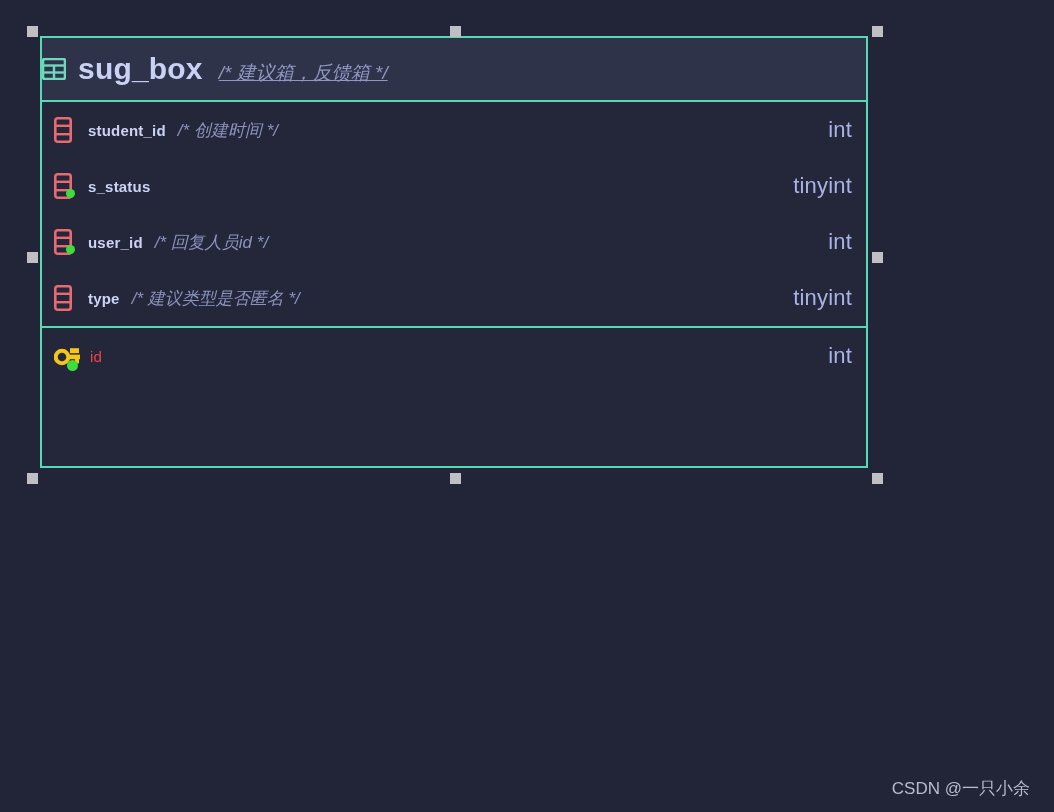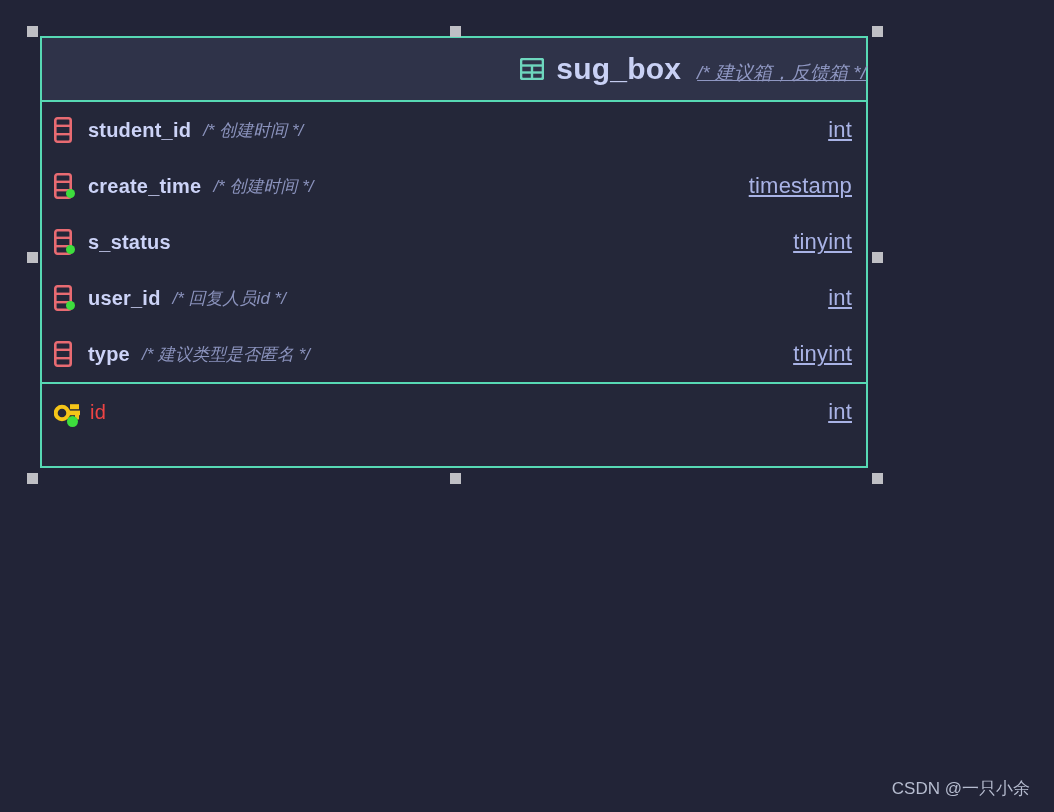--- a/index.html
+++ b/index.html
@@ -44,21 +44,21 @@
     background: #242739;
     z-index: 10;
   }
 
   .table-header {
     height: 64px;
     background: #2f3349;
     border-bottom: 2px solid #57d9b4;
     display: flex;
     align-items: center;
-    justify-content: flex-end;
+    justify-content: flex-start;
     box-sizing: border-box;
   }
   .table-title-wrap {
     display: flex;
     align-items: baseline;
     gap: 0;
   }
   .tbl-icon {
     position: relative;
     width: 24px;
@@ -108,21 +108,21 @@
   .nullable-dot {
     position: absolute;
     width: 9px;
     height: 9px;
     border-radius: 50%;
     background: #3ddd3d;
     right: 5px;
     bottom: 3px;
   }
   .col-name {
-    font-size: 20px;
+    font-size: 15px;
     font-weight: bold;
     color: #ccd3f7;
     white-space: nowrap;
     letter-spacing: 0.2px;
   }
   .col-name.light {
     font-weight: normal;
     color: #ef4444;
   }
   .col-comment {
@@ -131,21 +131,20 @@
     color: #8b93bd;
     margin-left: 12px;
     white-space: nowrap;
   }
   .col-spacer { flex: 1 1 auto; }
   .col-type {
     font-size: 22px;
     color: #a9b3e6;
     white-space: nowrap;
     letter-spacing: 0.2px;
-    text-decoration: underline;
   }
 
   
   .pk-divider {
     border-top: 2px solid #57d9b4;
   }
   .pk-row {
     height: 56px;
     display: flex;
     align-items: center;
@@ -221,34 +220,20 @@
           <line x1="1.3" y1="8.8" x2="16.7" y2="8.8" stroke="#e86b72" stroke-width="2.4"></line>
           <line x1="1.3" y1="17.2" x2="16.7" y2="17.2" stroke="#e86b72" stroke-width="2.4"></line>
         </svg>
       </span>
       <span class="col-name">student_id</span>
       <span class="col-comment">/* 创建时间 */</span>
       <span class="col-spacer"></span>
       <span class="col-type">int</span>
     </div>
 
-    <div class="col-row">
-      <span class="col-icon">
-        <svg width="18" height="26" viewBox="0 0 18 26">
-          <rect x="1.3" y="1.3" width="15.4" height="23.4" rx="2.2" fill="none" stroke="#e86b72" stroke-width="2.6"></rect>
-          <line x1="1.3" y1="8.8" x2="16.7" y2="8.8" stroke="#e86b72" stroke-width="2.4"></line>
-          <line x1="1.3" y1="17.2" x2="16.7" y2="17.2" stroke="#e86b72" stroke-width="2.4"></line>
-        </svg>
-        <span class="nullable-dot"></span>
-      </span>
-      <span class="col-name">create_time</span>
-      <span class="col-comment">/* 创建时间 */</span>
-      <span class="col-spacer"></span>
-      <span class="col-type">timestamp</span>
-    </div>
 
     <div class="col-row">
       <span class="col-icon">
         <svg width="18" height="26" viewBox="0 0 18 26">
           <rect x="1.3" y="1.3" width="15.4" height="23.4" rx="2.2" fill="none" stroke="#e86b72" stroke-width="2.6"></rect>
           <line x1="1.3" y1="8.8" x2="16.7" y2="8.8" stroke="#e86b72" stroke-width="2.4"></line>
           <line x1="1.3" y1="17.2" x2="16.7" y2="17.2" stroke="#e86b72" stroke-width="2.4"></line>
         </svg>
         <span class="nullable-dot"></span>
       </span>

